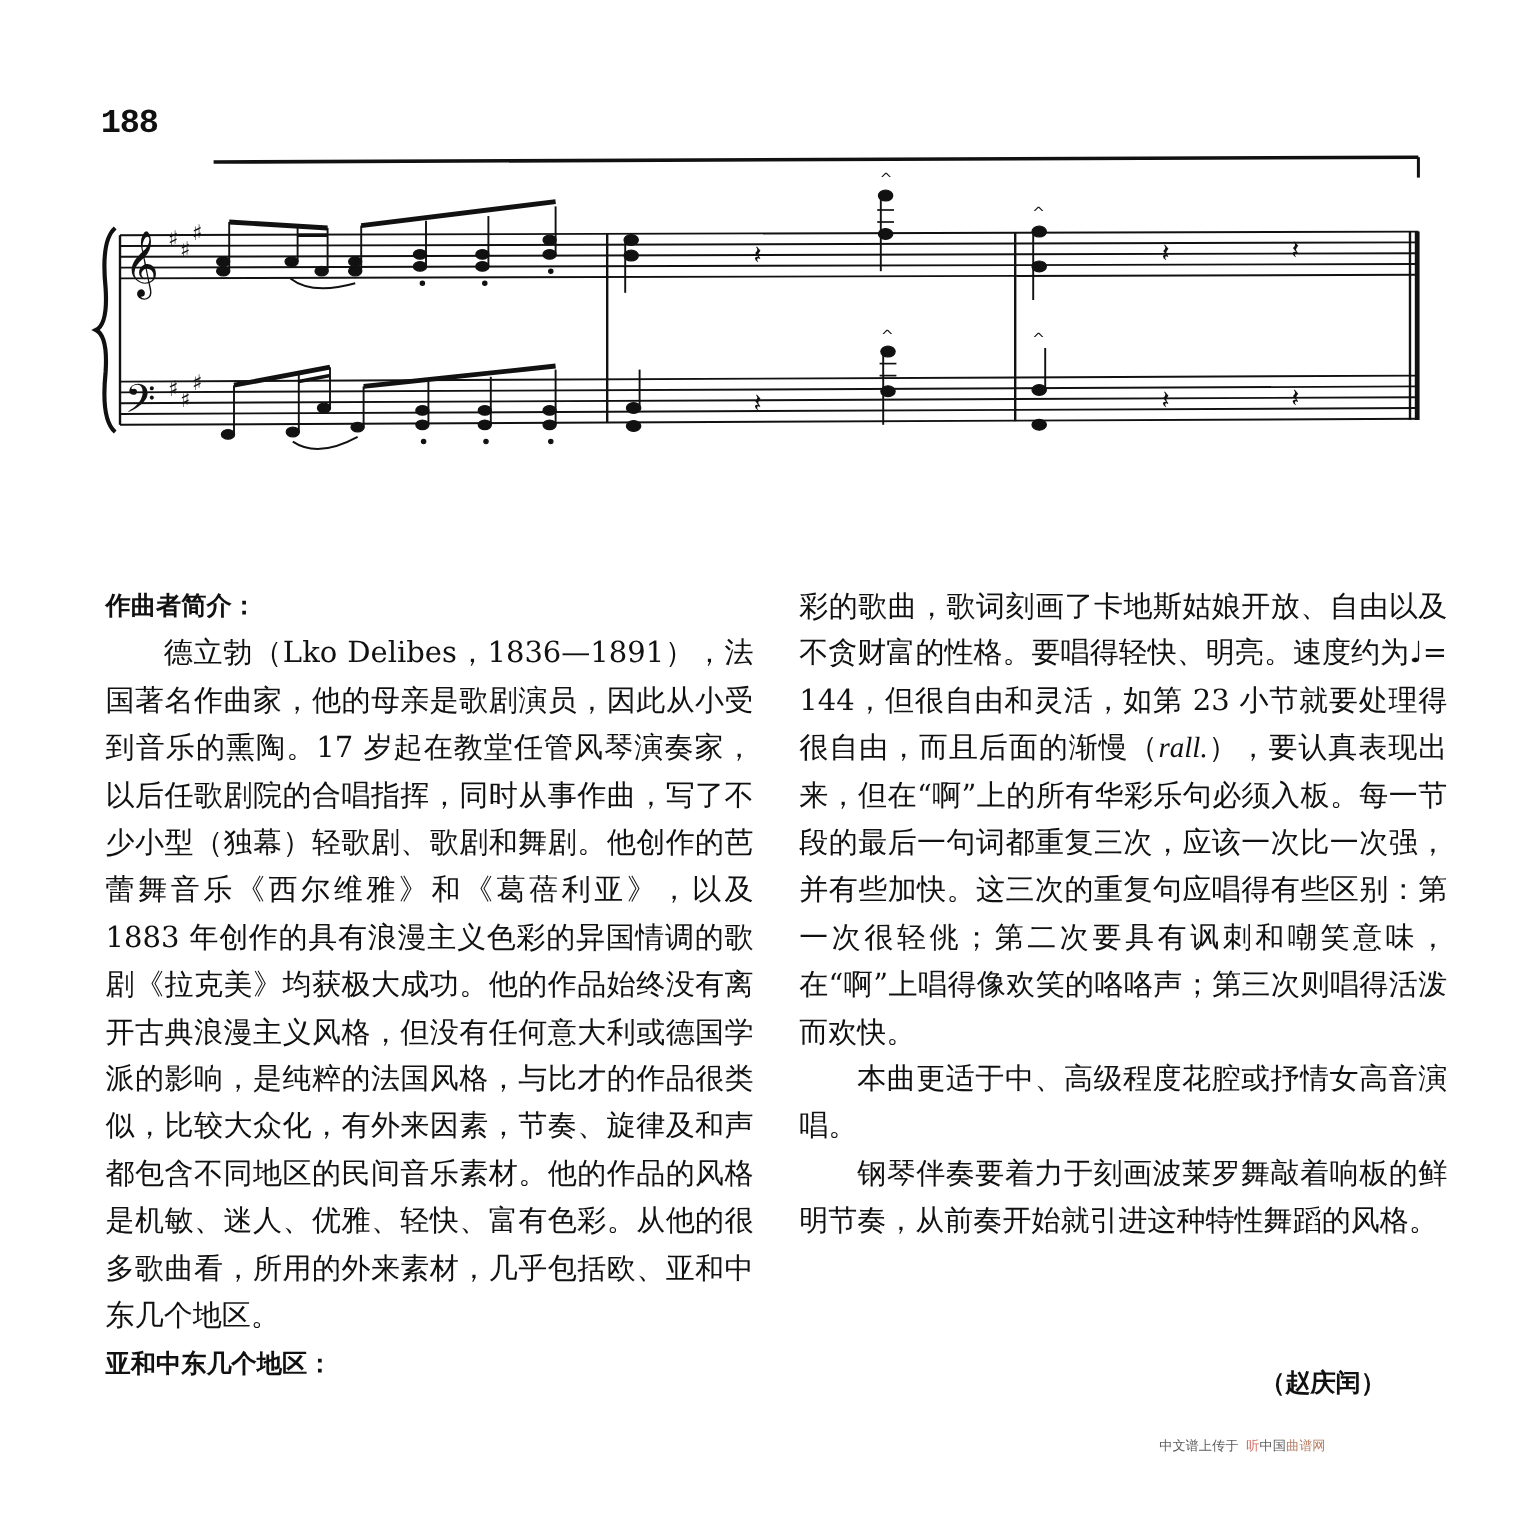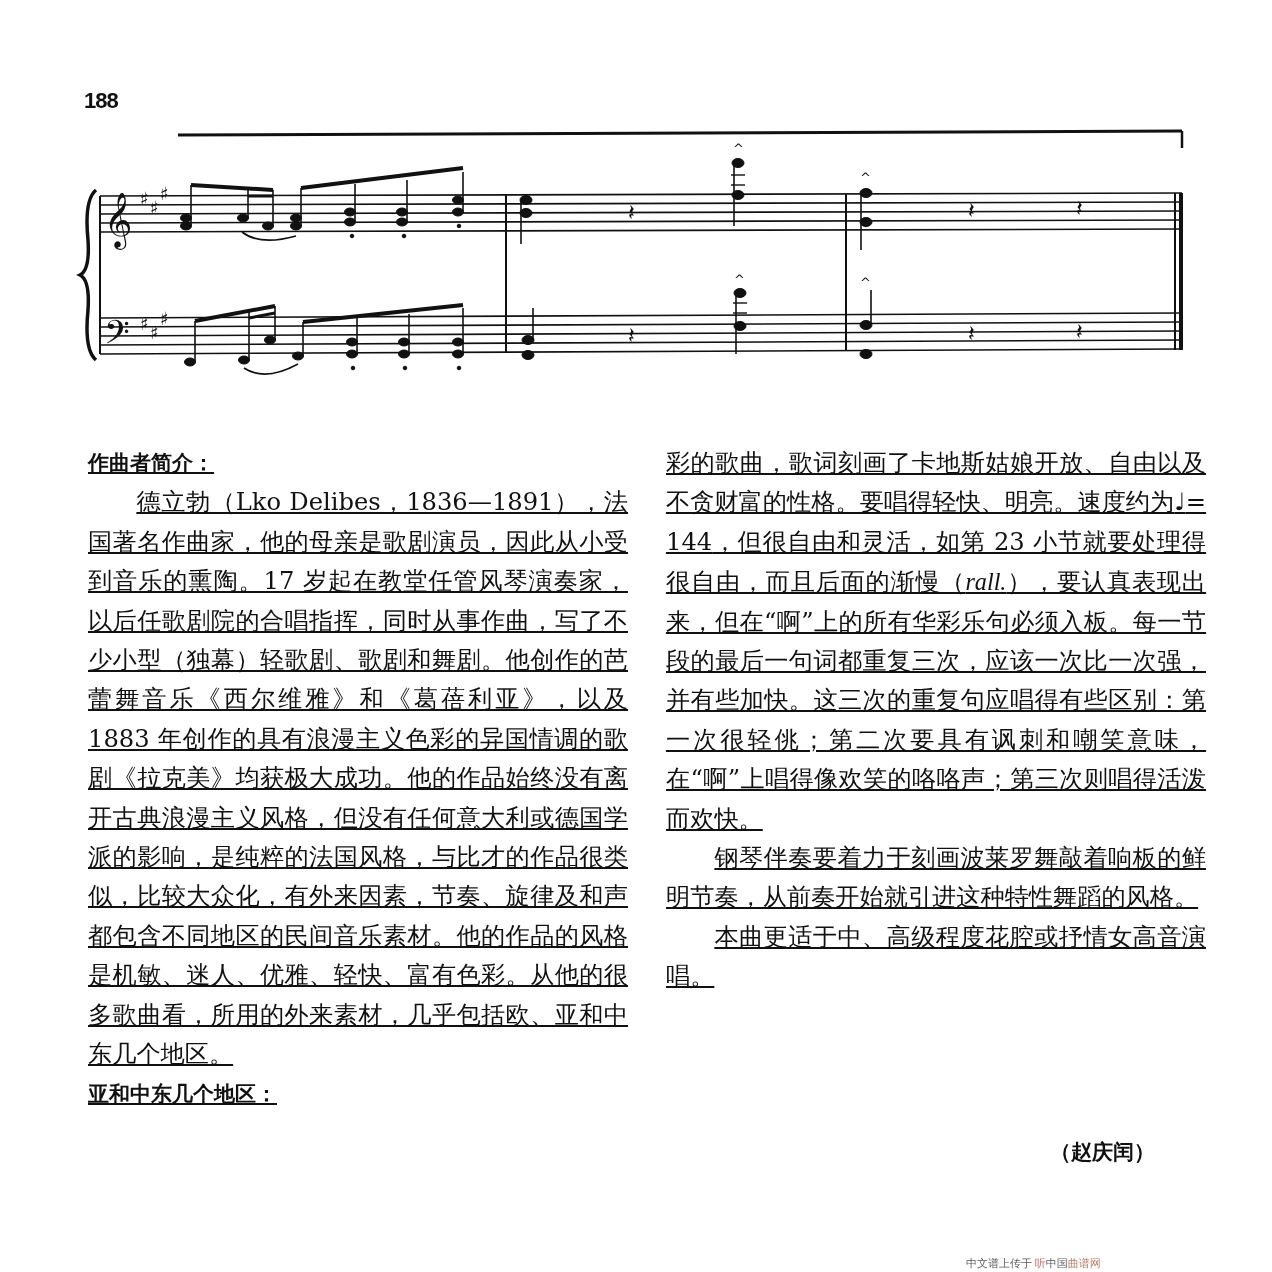--- a/index.html
+++ b/index.html
@@ -1,30 +1,30 @@
 <!DOCTYPE html>
 <html><head>
   <meta charset="utf-8">
   <style>
     html, body { margin: 0; padding: 0; background: #ffffff; }
     body { width: 1272px; height: 1272px; position: relative; overflow: hidden;
            font-family: "DejaVu Serif", "Liberation Serif", serif; color: #111; }
-    .page-number { position: absolute; left: 84px; top: 88px; font-size: 22px; font-weight: bold;
-                   font-family: Liberation Sans, sans-serif; letter-spacing: -1px; }
+    .page-number { position: absolute; left: 84px; top: 88px; font-size: 28px; font-weight: bold;
+                   font-family: Liberation Mono, monospace; letter-spacing: -1px; }
     .score { position: absolute; left: 0; top: 0; width: 1272px; height: 420px; }
-    .col { position: absolute; top: 444px; width: 540px; font-size: 24.2px; line-height: 39.4px; text-decoration: underline; }
+    .col { position: absolute; top: 486px; width: 540px; font-size: 24.2px; line-height: 39.4px; }
     .col.left { left: 88px; }
     .col.right { left: 666px; }
     .col p { margin: 0; text-align: justify; text-align-last: left; }
     .col p.indent { text-indent: 2em; }
     .heading { font-family: "DejaVu Sans", "Liberation Sans", sans-serif; font-weight: bold; font-size: 21px; }
     .credit { position: absolute; left: 1028px; top: 1138px; font-family: "DejaVu Sans", sans-serif;
               font-weight: bold; font-size: 21px; margin-left: 22px; }
-    .watermark { position: absolute; left: 966px; top: 1256px; font-size: 11px; color: #222;
-                 font-family: Liberation Serif, serif; white-space: nowrap; opacity: 0.75; }
+    .watermark { position: absolute; left: 966px; top: 1197px; font-size: 11px; color: #222;
+                 font-family: Liberation Mono, monospace; white-space: nowrap; opacity: 0.75; }
     .watermark .wm-brand { color: #c0392b; }
     .watermark .wm-site { color: #a0522d; }
     .tempo-note { font-family: "DejaVu Sans", sans-serif; }
     .ital { font-style: italic; font-family: "Liberation Serif", serif; }
   </style>
 </head>
 <body>
 
 <div class="page-number">188</div>
 
@@ -168,22 +168,22 @@
 </svg>
 
 <div class="col left">
   <p class="heading">作曲者简介：</p>
   <p class="indent">德立勃（Lko  Delibes，1836—1891），法国著名作曲家，他的母亲是歌剧演员，因此从小受到音乐的熏陶。17 岁起在教堂任管风琴演奏家，以后任歌剧院的合唱指挥，同时从事作曲，写了不少小型（独幕）轻歌剧、歌剧和舞剧。他创作的芭蕾舞音乐《西尔维雅》和《葛蓓利亚》，以及 1883 年创作的具有浪漫主义色彩的异国情调的歌剧《拉克美》均获极大成功。他的作品始终没有离开古典浪漫主义风格，但没有任何意大利或德国学派的影响，是纯粹的法国风格，与比才的作品很类似，比较大众化，有外来因素，节奏、旋律及和声都包含不同地区的民间音乐素材。他的作品的风格是机敏、迷人、优雅、轻快、富有色彩。从他的很多歌曲看，所用的外来素材，几乎包括欧、亚和中东几个地区。</p>
   <p class="heading">亚和中东几个地区：</p>
 </div>
 
 <div class="col right">
   <p><span>彩的歌曲，歌词刻画了卡地斯姑娘开放、自由以及不贪财富的性格。要唱得轻快、明亮。速度约为</span><span class="tempo-note">♩</span><span>= 144</span><span>，但很自由和灵活，如第 23 小节就要处理得很自由，而且后面的渐慢（</span><span class="ital">rall.</span><span>），要认真表现出来，但在“啊”上的所有华彩乐句必须入板。每一节段的最后一句词都重复三次，应该一次比一次强，并有些加快。这三次的重复句应唱得有些区别：第一次很轻佻；第二次要具有讽刺和嘲笑意味，在“啊”上唱得像欢笑的咯咯声；第三次则唱得活泼而欢快。</span></p>
+  <p class="indent">本曲更适于中、高级程度花腔或抒情女高音演唱。</p>
   <p class="indent">钢琴伴奏要着力于刻画波莱罗舞敲着响板的鲜明节奏，从前奏开始就引进这种特性舞蹈的风格。</p>
-  <p class="indent">本曲更适于中、高级程度花腔或抒情女高音演唱。</p>
 </div>
 
 <div class="credit">（赵庆闰）</div>
 
 <div class="watermark">
   <span>中文谱上传于</span>
   <span class="wm-brand">听</span><span>中国</span><span class="wm-site">曲谱网</span>
 </div>
 
 </body></html>

